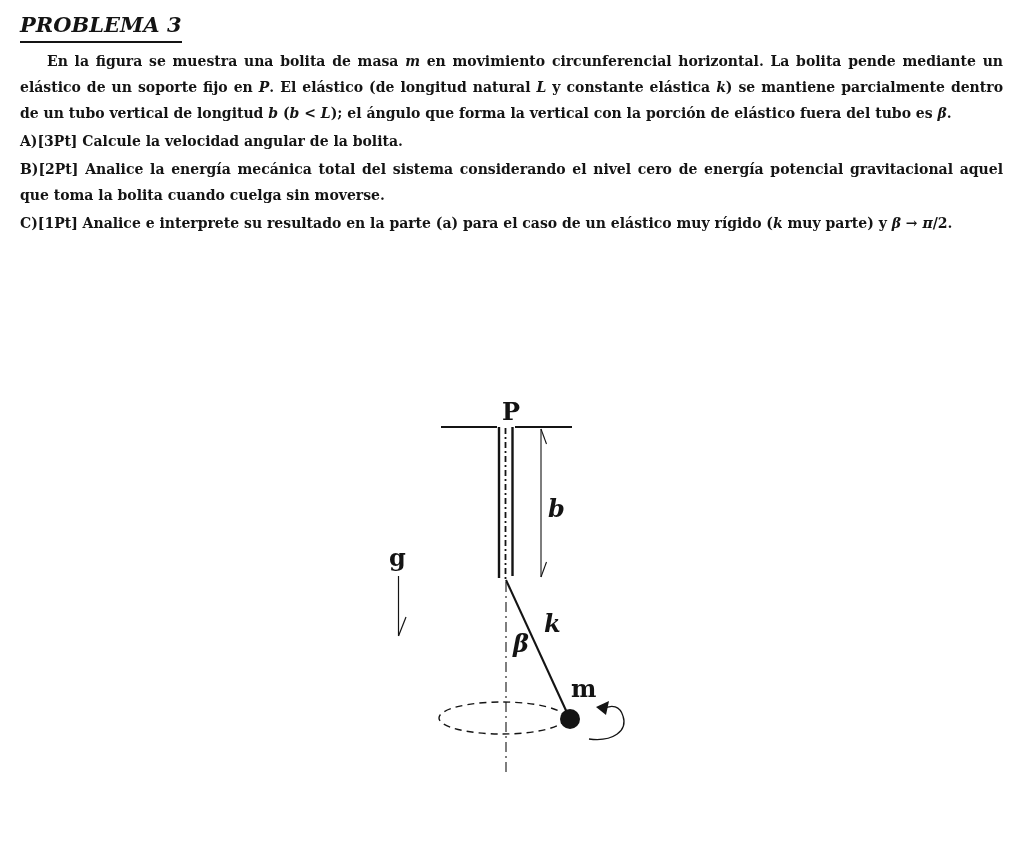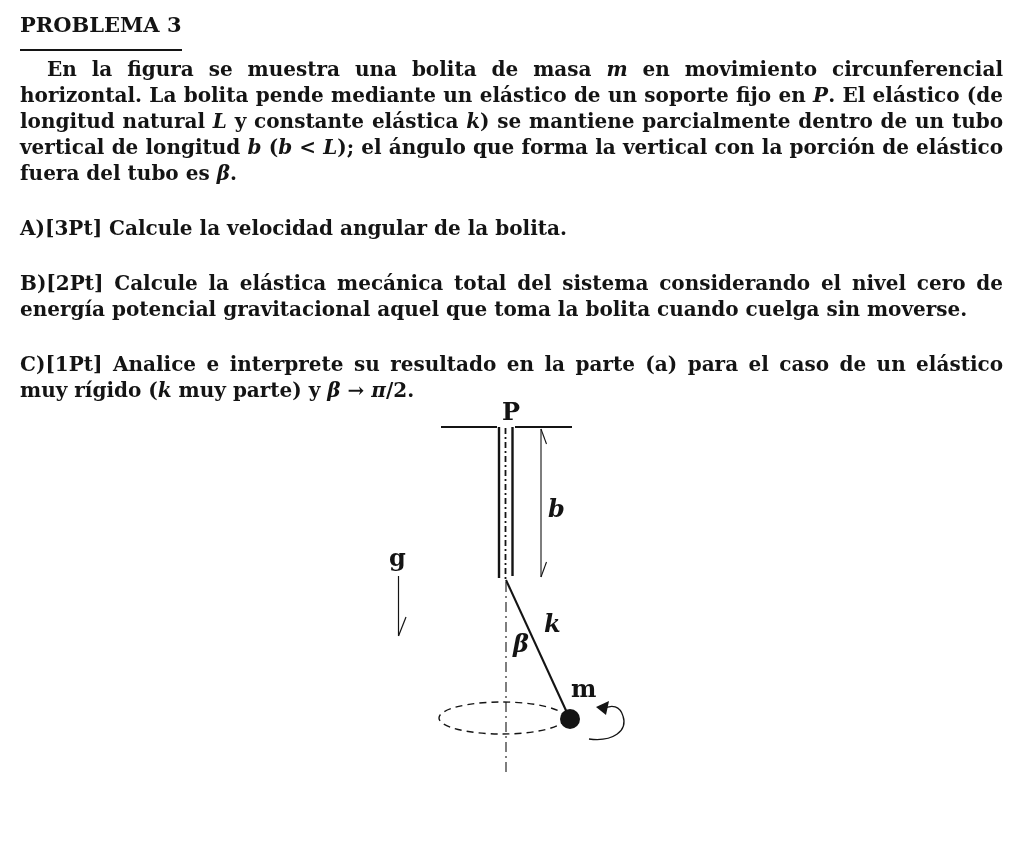--- a/index.html
+++ b/index.html
@@ -15,36 +15,37 @@
     overflow:hidden;
   }
   .heading{
     font-size:21px;
     line-height:27px;
     margin:0;
     font-weight:bold;
   }
   .heading .u{
     border-bottom:2.5px solid currentColor;
-    padding-bottom:12px;
+    padding-bottom:4px;
     display:inline-block;
     line-height:24px;
+    font-style:italic;
   }
   .para{
-    font-size:20px;
+    font-size:14px;
     line-height:26px;
     text-align:justify;
     margin:0;
   }
   .statement{
     margin-top:5px;
     text-indent:27px;
   }
   .item{
-    margin-top:29px;
+    margin-top:2px;
   }
   .mi{ font-style:italic; }
   .fig{
     position:absolute;
     left:0;top:0;
     pointer-events:none;
   }
   .fig line, .fig path, .fig ellipse{
     stroke:#141414;
     fill:none;
@@ -60,21 +61,21 @@
 </head>
 <body>
 
 <div class="page">
 
   <h1 class="heading"><span class="u">PROBLEMA 3</span></h1>
 
   <p class="para statement"><span>En la figura se muestra una bolita de masa </span><span class="mi">m</span><span> en movimiento circunferencial horizontal.  La bolita pende mediante un elástico de un soporte fijo en </span><span class="mi">P</span><span>.  El elástico (de longitud natural </span><span class="mi">L</span><span> y constante elástica </span><span class="mi">k</span><span>) se mantiene parcialmente dentro de un tubo vertical de longitud </span><span class="mi">b</span><span> (</span><span class="mi">b</span><span> &lt; </span><span class="mi">L</span><span>); el ángulo que forma la vertical con la porción de elástico fuera del tubo es </span><span class="mi">β</span><span>.</span></p>
 
   <p class="para item"><span>A)[3Pt] Calcule la velocidad angular de la bolita.</span></p>
-  <p class="para item"><span>B)[2Pt] Calcule la elástica mecánica total del sistema considerando el nivel cero de energía potencial gravitacional aquel que toma la bolita cuando cuelga sin moverse.</span></p>
+  <p class="para item"><span>B)[2Pt] Analice la energía mecánica total del sistema considerando el nivel cero de energía potencial gravitacional aquel que toma la bolita cuando cuelga sin moverse.</span></p>
   <p class="para item"><span>C)[1Pt] Analice e interprete su resultado en la parte (a) para el caso de un elástico muy rígido (</span><span class="mi">k</span><span> muy parte) y </span><span class="mi">β</span><span> → </span><span class="mi">π</span><span>/2.</span></p>
 
   <svg class="fig" width="1024" height="850" viewBox="0 0 1024 850" aria-hidden="true">
 
     <line x1="441" y1="427" x2="497" y2="427" stroke-width="2.2"></line>
     <line x1="515" y1="427" x2="572" y2="427" stroke-width="2.2"></line>
 
     <line x1="499" y1="427" x2="499" y2="578" stroke-width="2.4"></line>
     <line x1="512.5" y1="427" x2="512.5" y2="576" stroke-width="2.4"></line>
 

